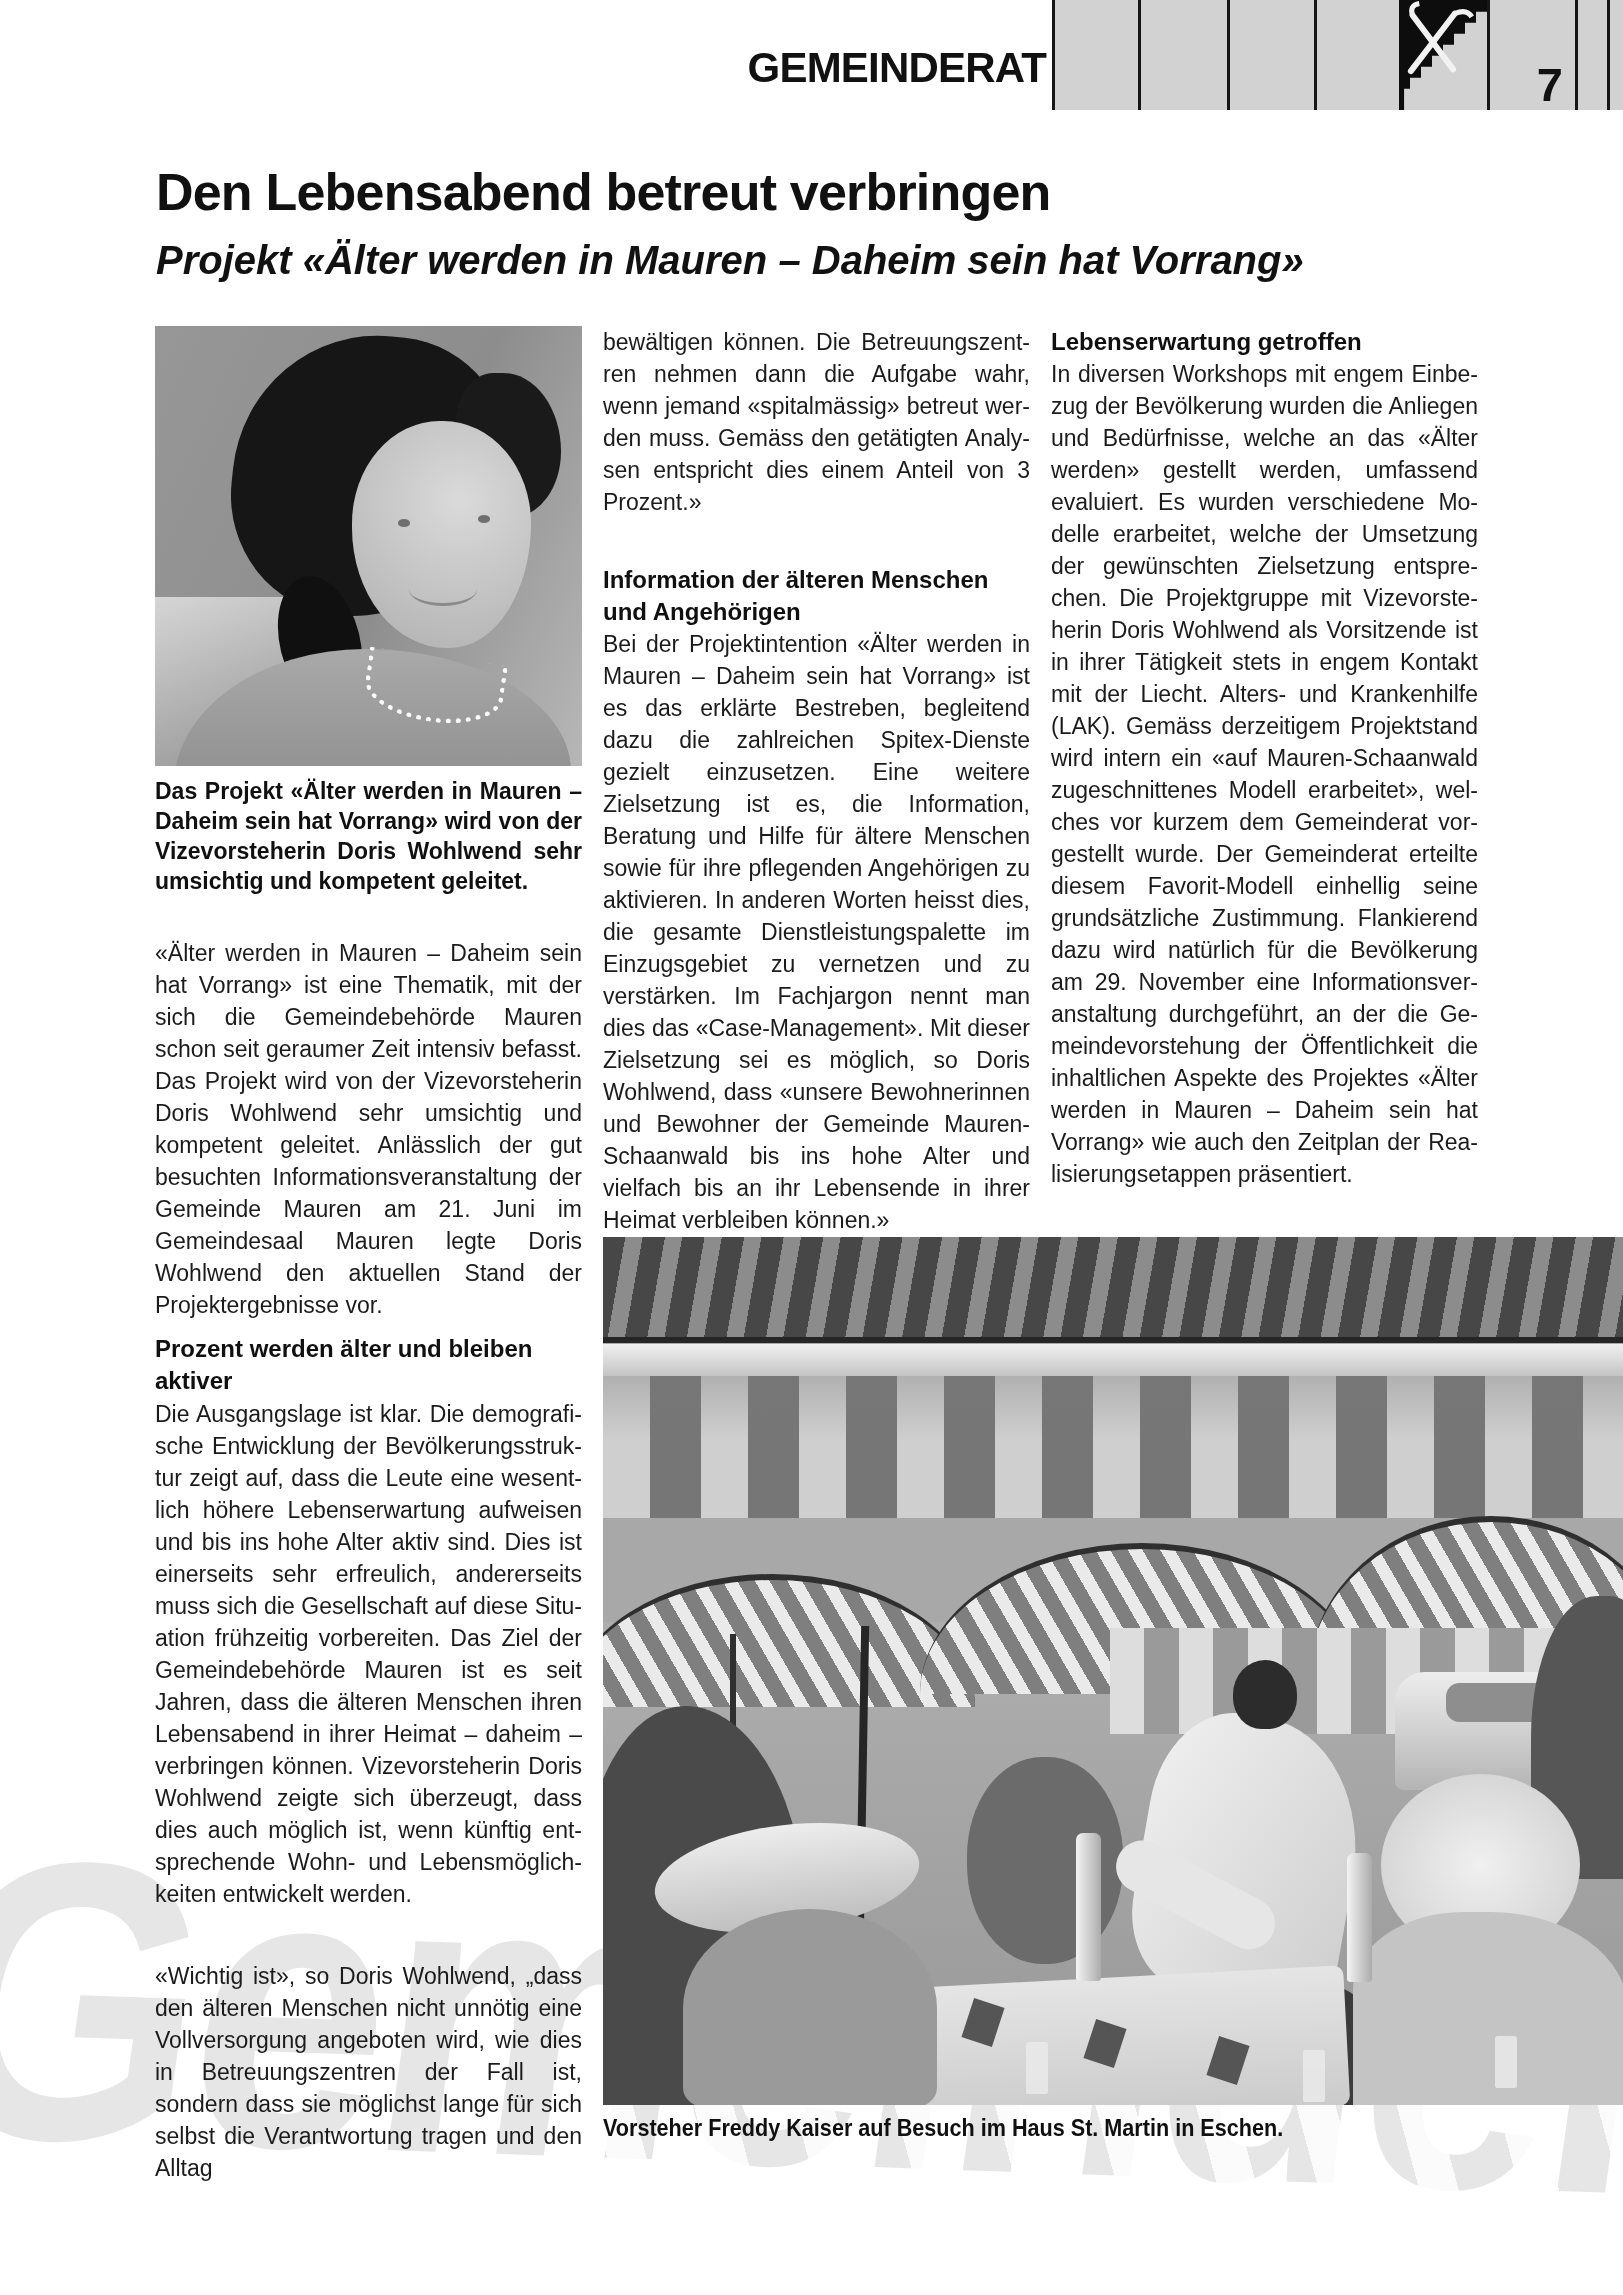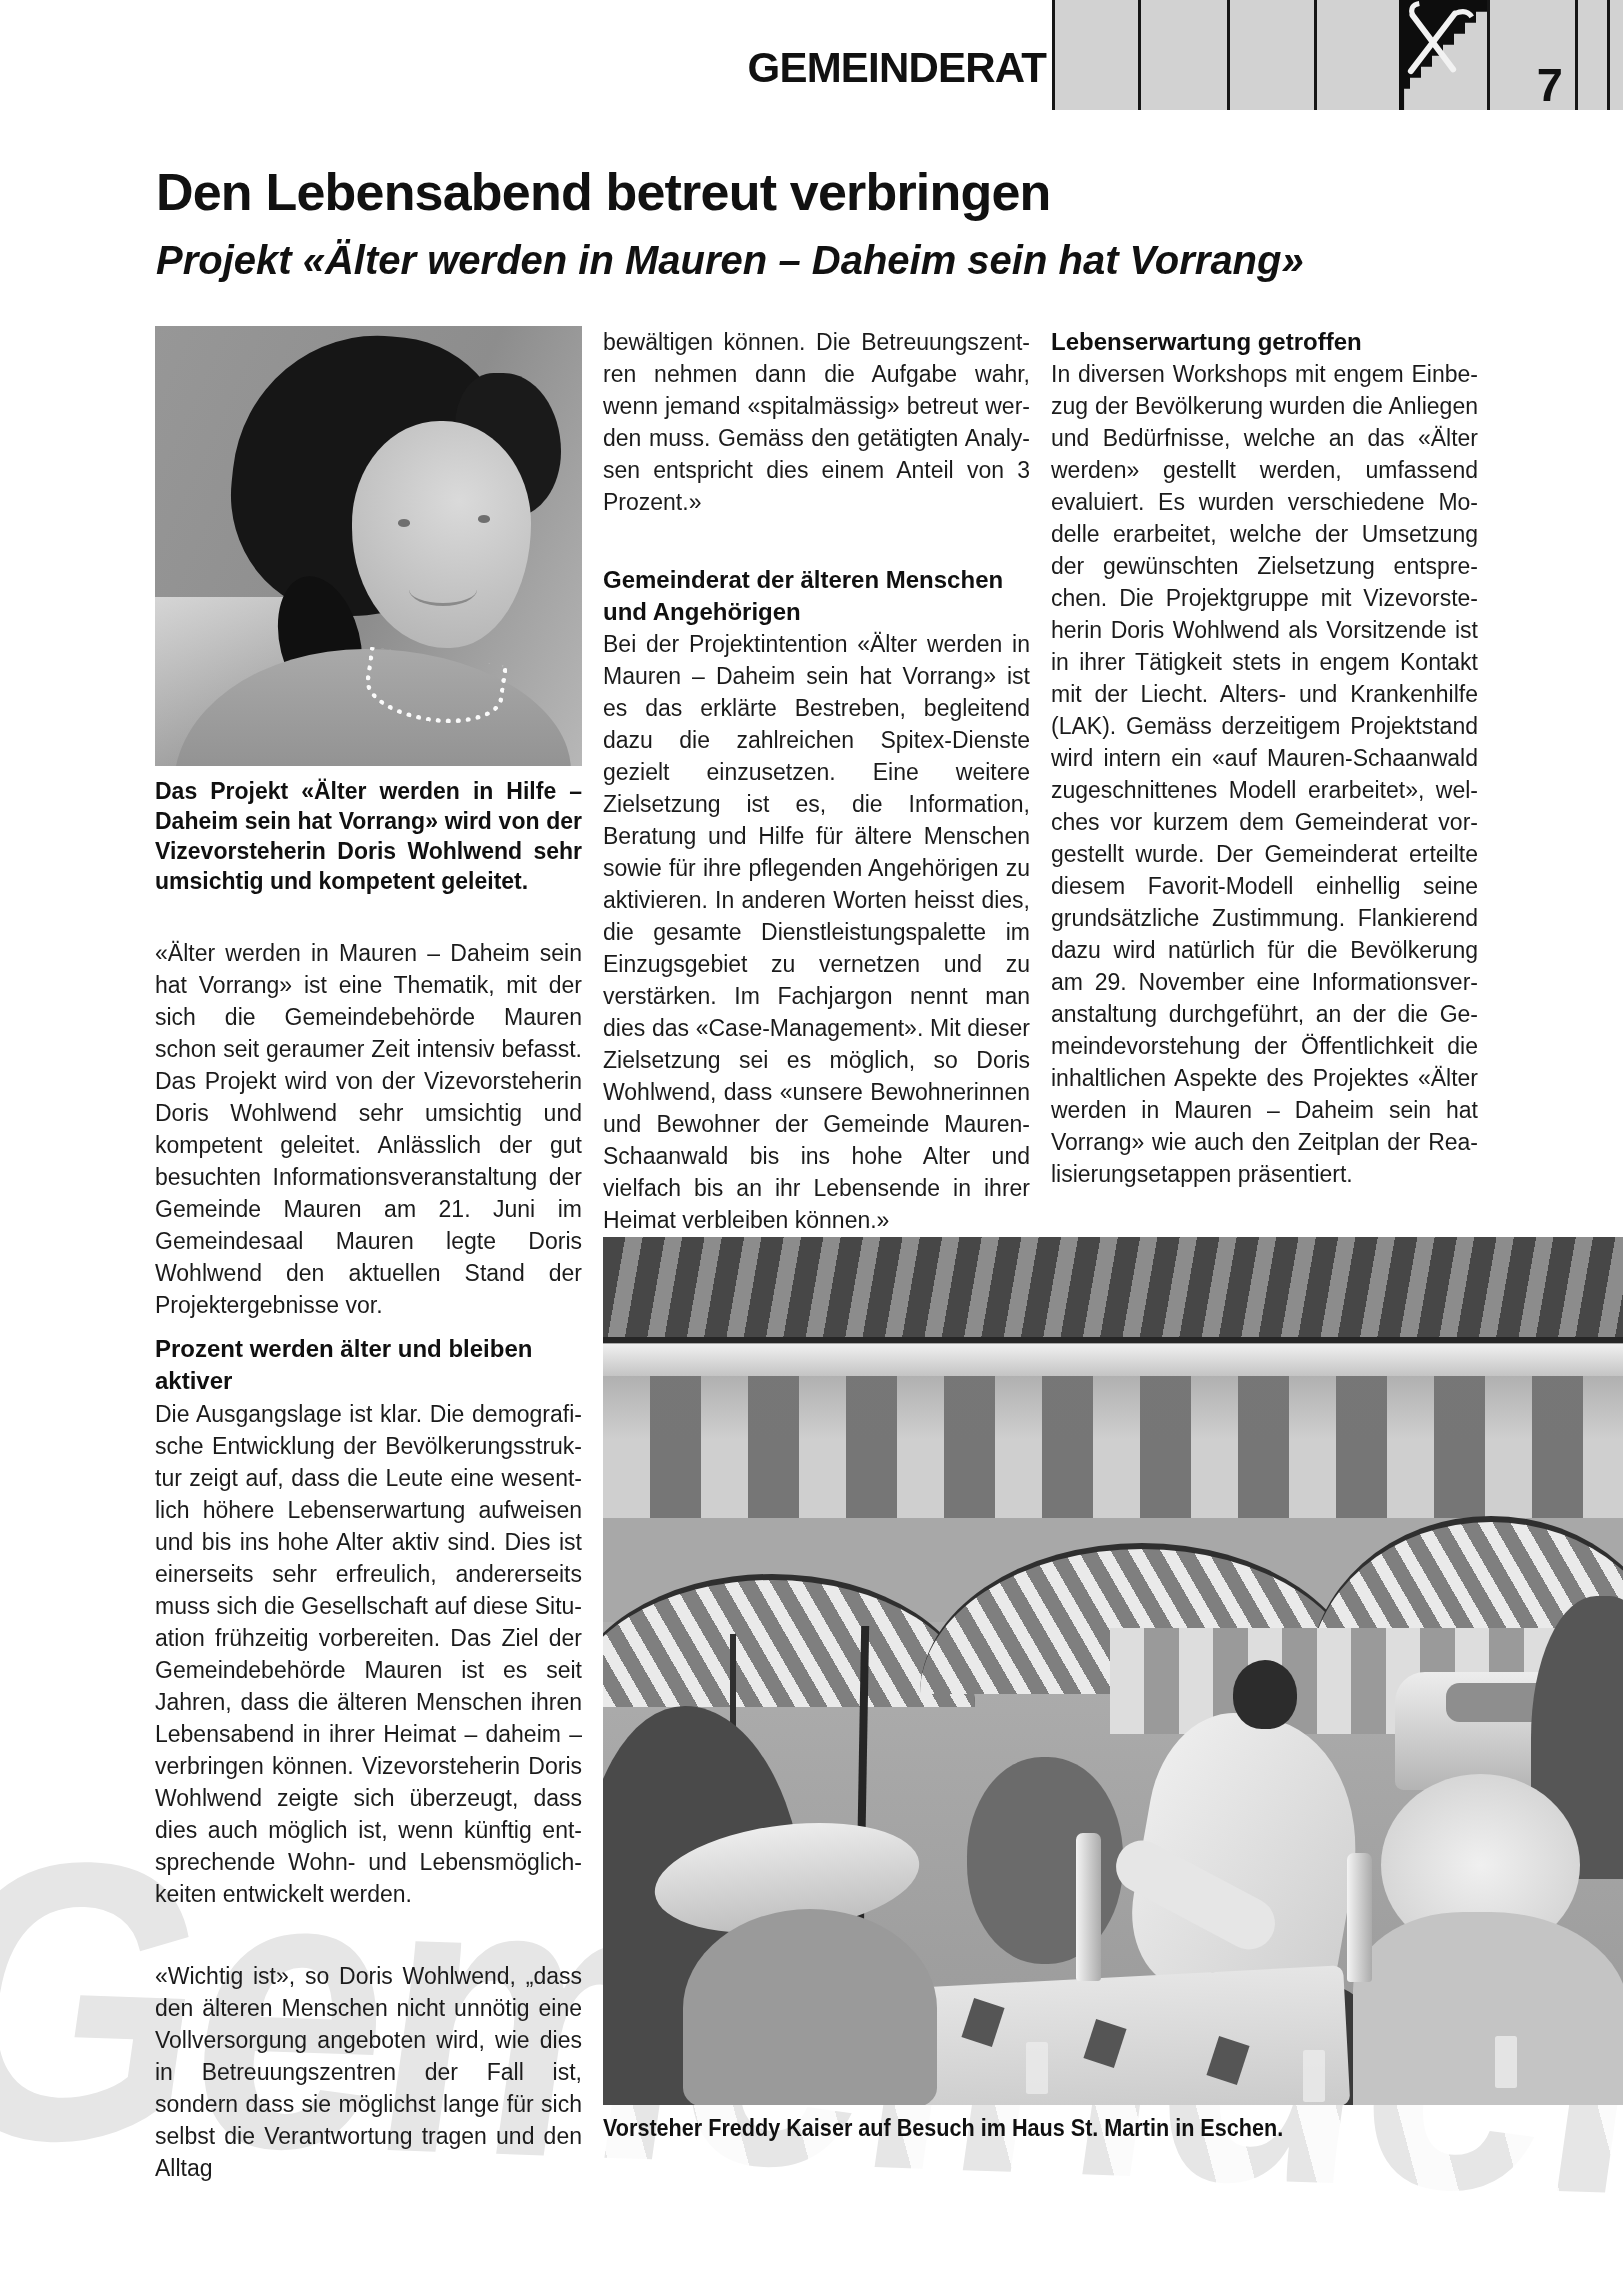--- a/index.html
+++ b/index.html
@@ -153,40 +153,40 @@
     <div class="pt-curl"></div>
     <div class="pt-face"></div>
     <div class="pt-eye pt-eye-l"></div>
     <div class="pt-eye pt-eye-r"></div>
     <div class="pt-smile"></div>
     <div class="pt-shoulders"></div>
     <div class="pt-necklace"></div>
   </div>
 
   <div class="tblock pcaption" style="left:155px;top:776px;">
-    <p>Das Projekt «Älter werden in Hilfe – Daheim sein hat Vorrang» wird von der Vizevorsteherin Doris Wohlwend sehr umsichtig und kompetent geleitet.</p>
+    <p>Das Projekt «Älter werden in Mauren – Daheim sein hat Vorrang» wird von der Vizevorsteherin Doris Wohlwend sehr umsichtig und kompetent geleitet.</p>
   </div>
   <div class="tblock" style="left:155px;top:937px;">
     <p>«Älter werden in Mauren – Daheim sein hat Vorrang» ist eine Thematik, mit der sich die Gemeindebehörde Mauren schon seit geraumer Zeit intensiv befasst. Das Projekt wird von der Vizevorsteherin Doris Wohlwend sehr umsichtig und kompetent geleitet. Anlässlich der gut besuchten In­formationsveranstaltung der Gemeinde Mauren am 21. Juni im Gemeindesaal Mauren legte Doris Wohlwend den aktu­ellen Stand der Projektergebnisse vor.</p>
   </div>
   <div class="tblock theading" style="left:155px;top:1333px;">
     <p>Prozent werden älter und bleiben aktiver</p>
   </div>
   <div class="tblock" style="left:155px;top:1398px;">
     <p>Die Ausgangslage ist klar. Die demografi­sche Entwicklung der Bevölkerungsstruk­tur zeigt auf, dass die Leute eine wesent­lich höhere Lebenserwartung aufweisen und bis ins hohe Alter aktiv sind. Dies ist einerseits sehr erfreulich, andererseits muss sich die Gesellschaft auf diese Situ­ation frühzeitig vorbereiten. Das Ziel der Gemeindebehörde Mauren ist es seit Jahren, dass die älteren Menschen ihren Lebensabend in ihrer Heimat – daheim – verbringen können. Vizevorsteherin Do­ris Wohlwend zeigte sich überzeugt, dass dies auch möglich ist, wenn künftig ent­sprechende Wohn- und Lebensmöglich­keiten entwickelt werden.</p>
   </div>
   <div class="tblock" style="left:155px;top:1960px;">
     <p>«Wichtig ist», so Doris Wohlwend, „dass den älteren Menschen nicht unnötig eine Vollversorgung angeboten wird, wie dies in Betreuungszentren der Fall ist, sondern dass sie möglichst lange für sich selbst die Verantwortung tragen und den Alltag</p>
   </div>
 
   <div class="tblock" style="left:603px;top:326px;">
     <p>bewältigen können. Die Betreuungszent­ren nehmen dann die Aufgabe wahr, wenn jemand «spitalmässig» betreut wer­den muss. Gemäss den getätigten Analy­sen entspricht dies einem Anteil von 3 Prozent.»</p>
   </div>
   <div class="tblock theading" style="left:603px;top:564px;">
-    <p>Gemeinderat der älteren Menschen und Angehörigen</p>
+    <p>Information der älteren Menschen und Angehörigen</p>
   </div>
   <div class="tblock" style="left:603px;top:628px;">
     <p>Bei der Projektintention «Älter werden in Mauren – Daheim sein hat Vorrang» ist es das erklärte Bestreben, begleitend dazu die zahlreichen Spitex-Dienste gezielt einzusetzen. Eine weitere Zielsetzung ist es, die Information, Beratung und Hilfe für ältere Menschen sowie für ihre pfle­genden Angehörigen zu aktivieren. In an­deren Worten heisst dies, die gesamte Dienstleistungspalette im Einzugsgebiet zu vernetzen und zu verstärken. Im Fach­jargon nennt man dies das «Case-Ma­nagement». Mit dieser Zielsetzung sei es möglich, so Doris Wohlwend, dass «unse­re Bewohnerinnen und Bewohner der Ge­meinde Mauren-Schaanwald bis ins hohe Alter und vielfach bis an ihr Lebensende in ihrer Heimat verbleiben können.»</p>
   </div>
 
   <div class="tblock theading" style="left:1051px;top:326px;">
     <p>Lebenserwartung getroffen</p>
   </div>
   <div class="tblock" style="left:1051px;top:358px;">
     <p>In diversen Workshops mit engem Einbe­zug der Bevölkerung wurden die Anliegen und Bedürfnisse, welche an das «Älter werden» gestellt werden, umfassend evaluiert. Es wurden verschiedene Mo­delle erarbeitet, welche der Umsetzung der gewünschten Zielsetzung entspre­chen. Die Projektgruppe mit Vizevorste­herin Doris Wohlwend als Vorsitzende ist in ihrer Tätigkeit stets in engem Kontakt mit der Liecht. Alters- und Krankenhilfe (LAK). Gemäss derzeitigem Projektstand wird intern ein «auf Mauren-Schaanwald zugeschnittenes Modell erarbeitet», wel­ches vor kurzem dem Gemeinderat vor­gestellt wurde. Der Gemeinderat erteilte diesem Favorit-Modell einhellig seine grundsätzliche Zustimmung. Flankierend dazu wird natürlich für die Bevölkerung am 29. November eine Informationsver­anstaltung durchgeführt, an der die Ge­meindevorstehung der Öffentlichkeit die inhaltlichen Aspekte des Projektes «Älter werden in Mauren – Daheim sein hat Vorrang» wie auch den Zeitplan der Rea­lisierungsetappen präsentiert.</p>

